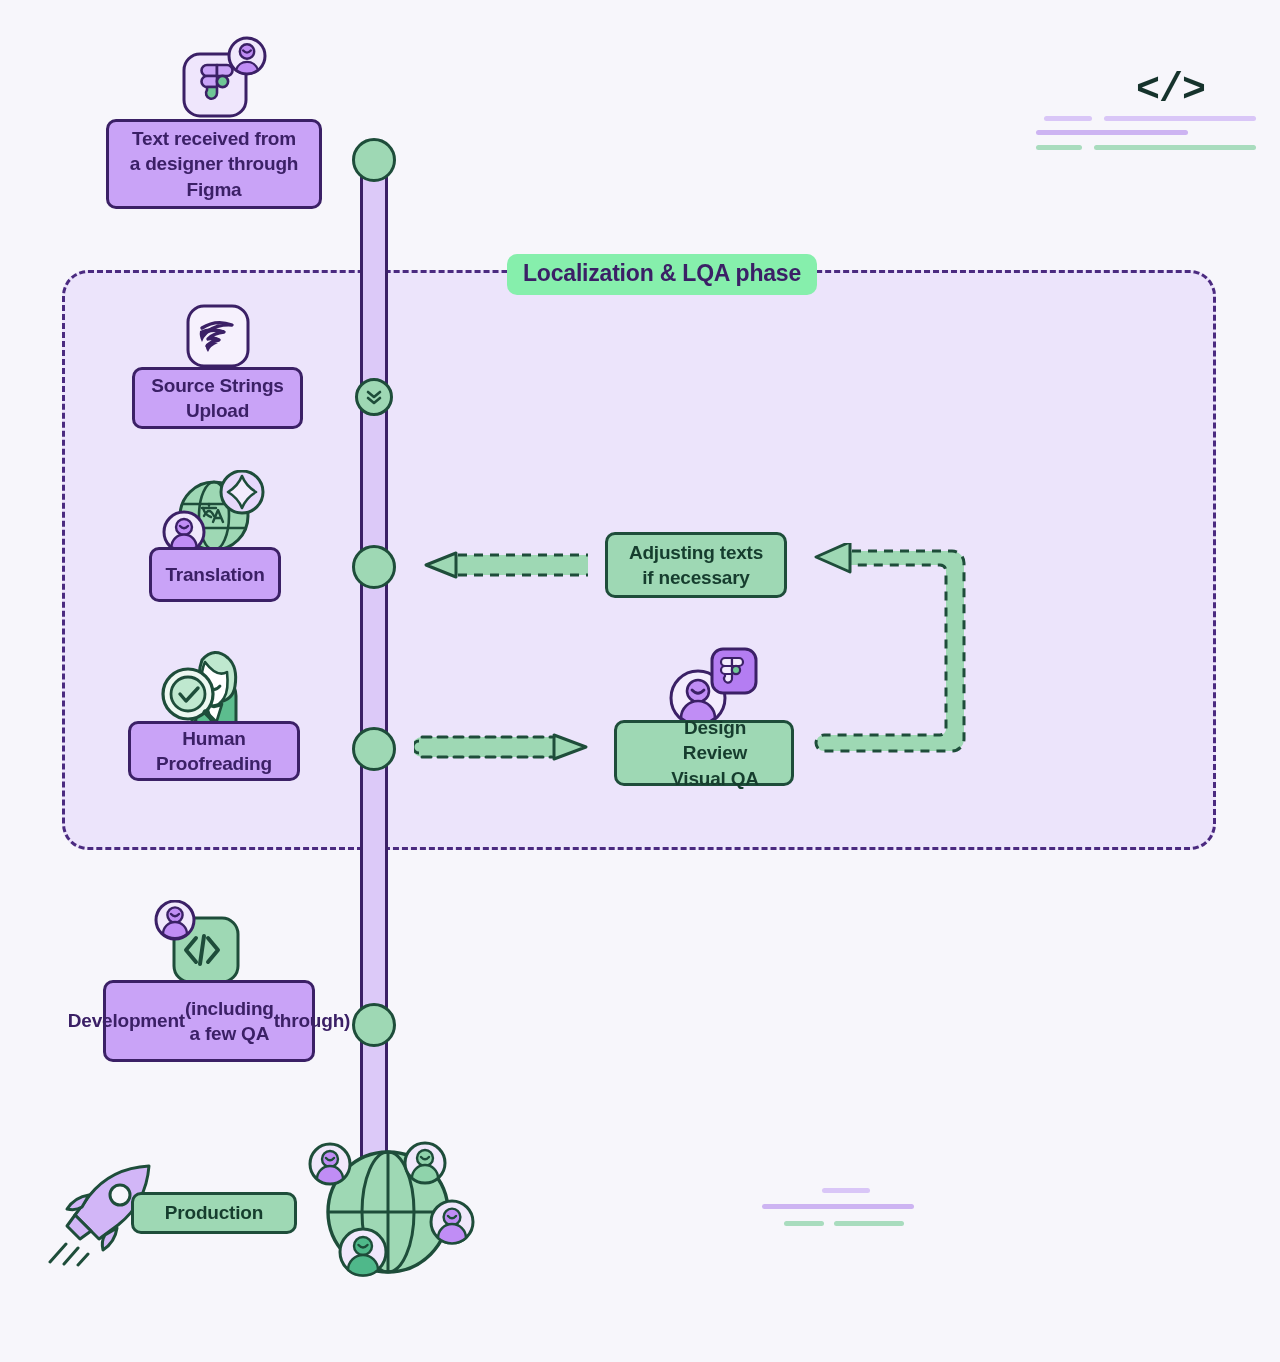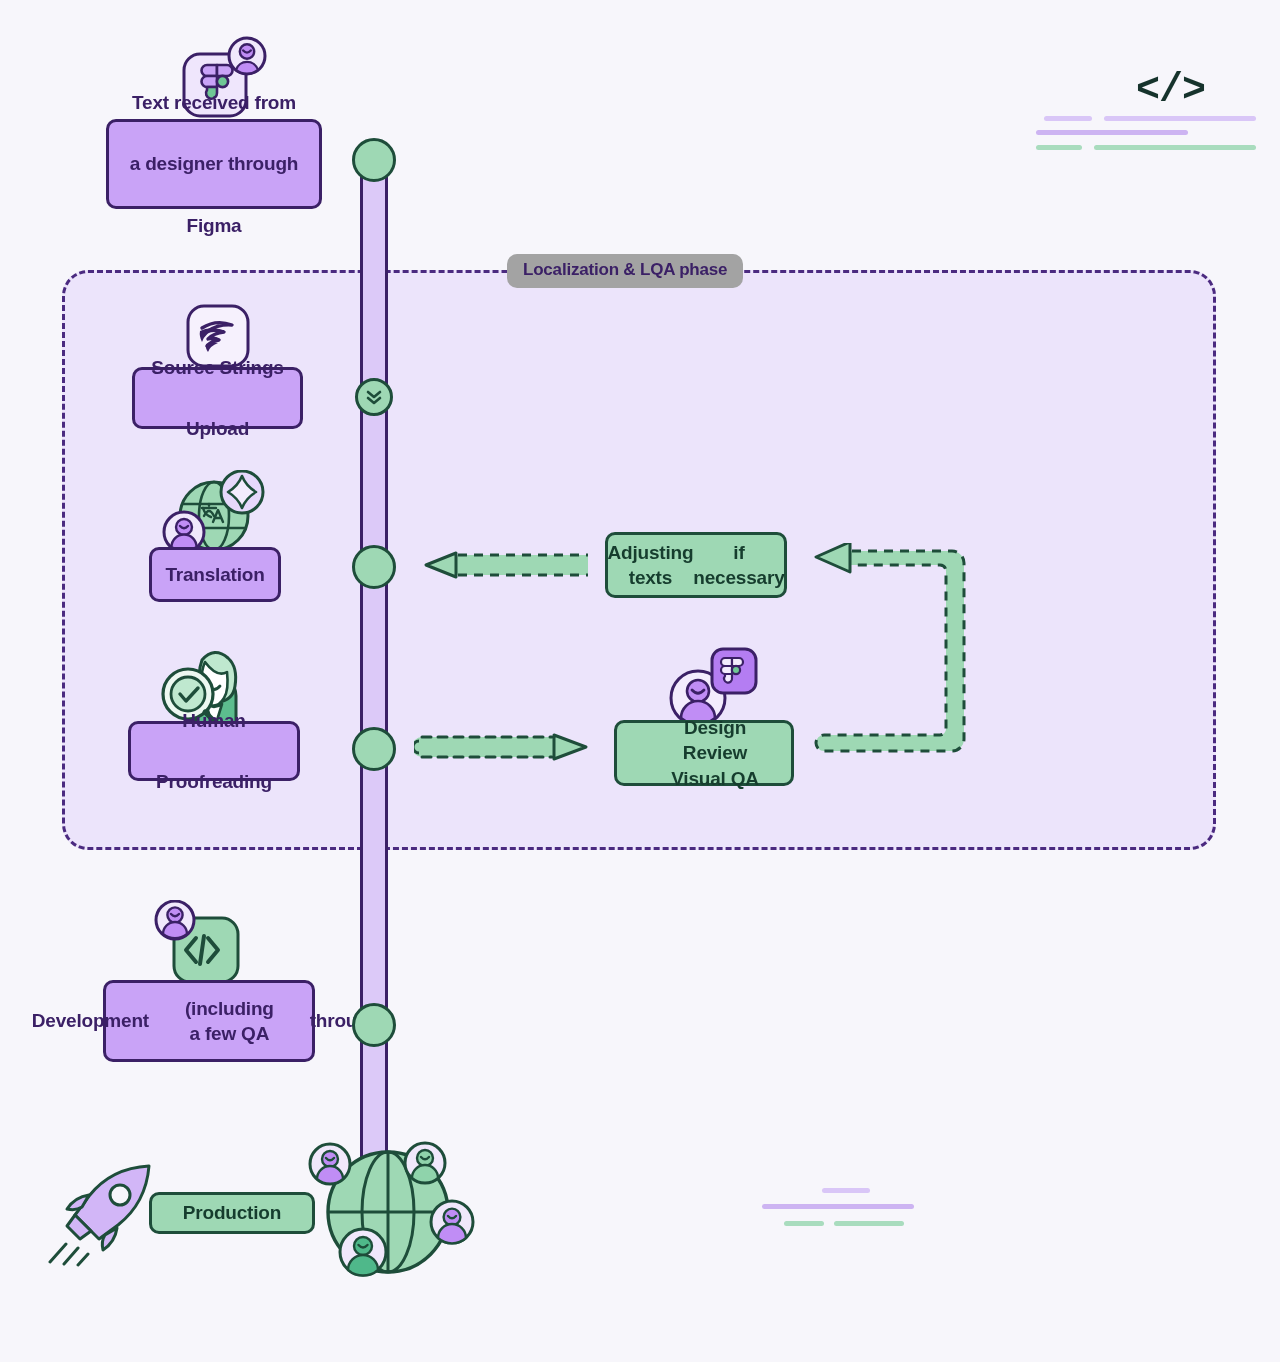--- a/index.html
+++ b/index.html
@@ -21,24 +21,24 @@
     left: 62px; top: 270px;
     width: 1154px; height: 580px;
     background: #ece4fb;
     border: 3px dashed #4b2a80;
     border-radius: 26px;
   }
   .phase-label {
     position: absolute;
     left: 507px; top: 254px;
     padding: 6px 16px 8px 16px;
-    background: #a3a3a3;
+    background: #86efac;
     border-radius: 10px;
     color: #3b2066;
-    font-size: 17px;
+    font-size: 23px;
     font-weight: 700;
     letter-spacing: -0.2px;
     white-space: nowrap;
     z-index: 6;
   }
 
   
   .timeline-bar {
     position: absolute;
     left: 360px; top: 155px;
@@ -72,21 +72,20 @@
     font-weight: 700;
     line-height: 1.33;
     padding: 9px 12px;
     letter-spacing: -0.2px;
     z-index: 5;
   }
   .card.purple {
     background: #c9a3f7;
     border-color: #3b2066;
     color: #3b2066;
-    gap: 36px;
   }
   .card.green {
     background: #9ed8b4;
     border-color: #1e4d3a;
     color: #163d2e;
   }
 
   
   .icon-art { position: absolute; z-index: 4; }
 
@@ -195,21 +194,21 @@
   <div class="node big" style="left:352px; top:545px;"></div>
 
   <div style="position:absolute; left:412px; top:551px; width:176px; height:28px; z-index:3;">
     <svg width="176" height="28" viewBox="0 0 176 28">
       <path d="M44 4 H176 V24 H44 Z" fill="#9ed8b4"></path>
       <path d="M44 14 L44 2 L14 14 L44 26 Z" fill="#9ed8b4" stroke="#1e4d3a" stroke-width="3" stroke-linejoin="round"></path>
       <path d="M46 4 H176 M46 24 H176" fill="none" stroke="#1e4d3a" stroke-width="3" stroke-dasharray="9 7"></path>
     </svg>
   </div>
 
-  <div class="card green" style="left:605px; top:532px; width:182px; height:66px; flex-direction:row;">
+  <div class="card green" style="left:605px; top:532px; width:182px; height:66px; flex-direction:column;">
     <span>Adjusting texts</span>
     <span>if necessary</span>
   </div>
 
   <div style="position:absolute; left:806px; top:543px; width:180px; height:226px; z-index:3;">
     <svg width="180" height="226" viewBox="0 0 180 226">
       <path d="M44 8 H146 A12 12 0 0 1 158 20 V196 A12 12 0 0 1 146 208 H18 A8 8 0 0 1 18 192 H134 A6 6 0 0 0 140 186 V28 A6 6 0 0 0 134 22 H44 Z" fill="#9ed8b4"></path>
       <path d="M44 8 L44 -4 L10 11 L44 26 Z" transform="translate(0,3)" fill="#9ed8b4" stroke="#1e4d3a" stroke-width="3" stroke-linejoin="round"></path>
       <path d="M46 8 H146 A12 12 0 0 1 158 20 V196 A12 12 0 0 1 146 208 H18 A8 8 0 0 1 18 192 H134 A6 6 0 0 0 140 186 V28 A6 6 0 0 0 134 22 H46" fill="none" stroke="#1e4d3a" stroke-width="3" stroke-dasharray="9 7" stroke-linejoin="round"></path>
     </svg>
@@ -283,21 +282,21 @@
   <div class="icon-art" style="left:48px; top:1158px; width:120px; height:110px;">
     <svg width="120" height="110" viewBox="0 0 120 110">
       <path d="M101 8 q-38 2 -60 30 l-14 19 l24 24 l19 -14 q28 -22 31 -59 z" fill="#d2b6f7" stroke="#1e4d3a" stroke-width="3" stroke-linejoin="round"></path>
       <circle cx="72" cy="37" r="10" fill="#f7f6fb" stroke="#1e4d3a" stroke-width="3"></circle>
       <path d="M41 37 q-14 2 -22 14 q9 2 15 -2 z" fill="#d2b6f7" stroke="#1e4d3a" stroke-width="3" stroke-linejoin="round"></path>
       <path d="M69 70 q-2 14 -14 22 q-2 -9 2 -15 z" fill="#d2b6f7" stroke="#1e4d3a" stroke-width="3" stroke-linejoin="round"></path>
       <path d="M27 57 l-8 11 l13 13 l11 -8 z" fill="#d2b6f7" stroke="#1e4d3a" stroke-width="3" stroke-linejoin="round"></path>
       <path d="M18 86 L2 104 M30 90 L16 106 M40 96 L30 107" fill="none" stroke="#1e4d3a" stroke-width="3" stroke-linecap="round"></path>
     </svg>
   </div>
-  <div class="card green" style="left:149px; top:1192px; width:166px; height:42px;text-align:center;">
+  <div class="card green" style="left:131px; top:1192px; width:166px; height:42px;text-align:center;">
     <span>Production</span>
   </div>
 
   <div class="icon-art" style="left:300px; top:1136px; width:190px; height:160px; z-index:6;">
     <svg width="190" height="160" viewBox="0 0 190 160">
       <circle cx="88" cy="76" r="60" fill="#9ed8b4" stroke="#1e4d3a" stroke-width="3.4"></circle>
       <ellipse cx="88" cy="76" rx="26" ry="60" fill="none" stroke="#1e4d3a" stroke-width="3"></ellipse>
       <path d="M28 76 h120 M88 16 v120" fill="none" stroke="#1e4d3a" stroke-width="3"></path>
       <path d="M36 42 q52 20 104 0 M36 110 q52 -20 104 0" fill="none" stroke="#1e4d3a" stroke-width="0"></path>
 

